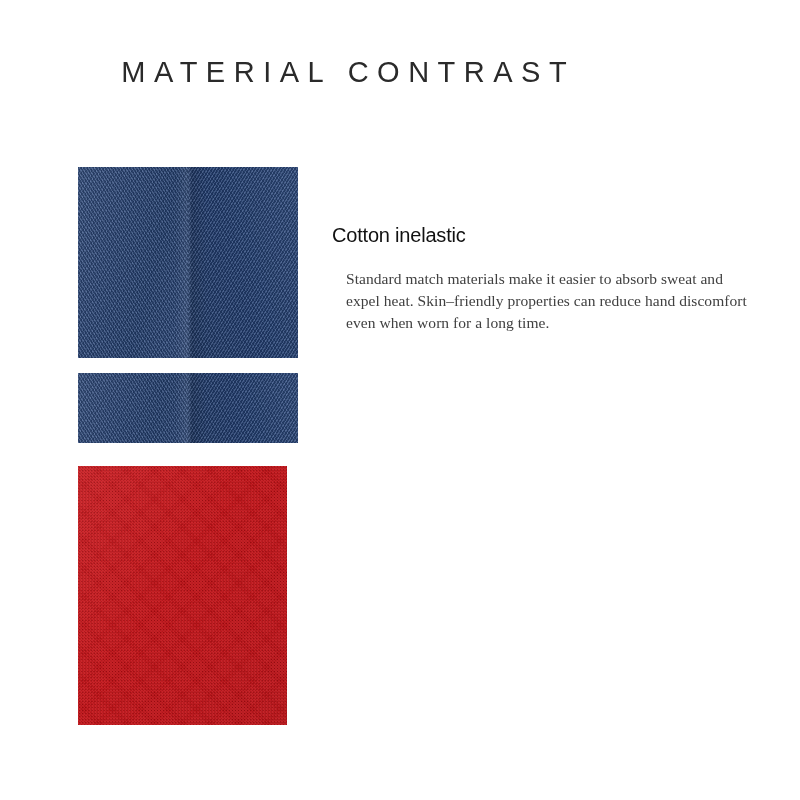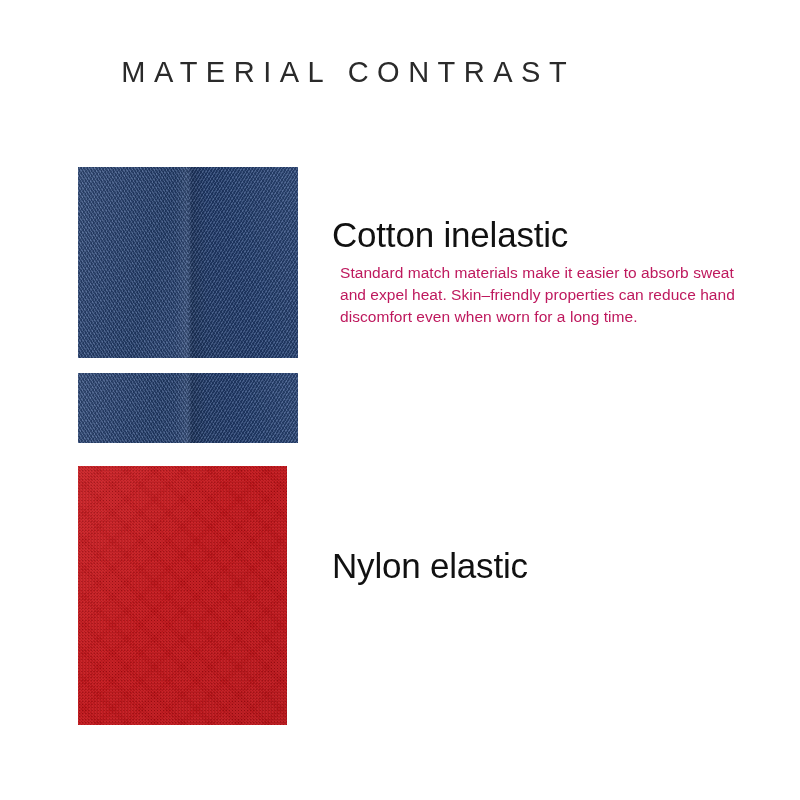--- a/index.html
+++ b/index.html
@@ -162,47 +162,47 @@
   
   .section {
     position: absolute;
     left: 332px;
     width: 440px;
   }
   .section-cotton { top: 216px; }
   .section-nylon  { top: 547px; }
 
   .section-heading {
-    font-size: 35px;
+    font-size: 20px;
     font-weight: 400;
     line-height: 38px;
     letter-spacing: -0.2px;
     color: #111111;
     margin: 0 0 8px 0;
     white-space: nowrap;
   }
   .section-body {
     font-size: 15.5px;
     line-height: 22px;
-    color: #be185d;
-    margin: 8px;
+    color: #404040;
+    margin: 14px;
     letter-spacing: 0.05px;
+    font-family: Liberation Serif, serif;
   }
 </style>
 </head>
 <body>
 
 <div class="page-title">MATERIAL CONTRAST</div>
 
 <div class="swatch swatch-blue-large tex-blue" aria-label="blue cotton herringbone fabric swatch"></div>
 
 <div class="swatch swatch-blue-strip tex-blue" aria-label="blue cotton twill fabric strip"></div>
 
 <div class="swatch swatch-red tex-red" aria-label="red nylon elastic fabric swatch"></div>
 
 <div class="section section-cotton">
   <h2 class="section-heading">Cotton inelastic</h2>
   <p class="section-body">Standard match materials make it easier to absorb sweat and expel heat. Skin–friendly properties can reduce hand discomfort even when worn for a long time.</p>
 </div>
 
 <div class="section section-nylon">
-  <h2 class="section-heading">Nylon elastic</h2>
 </div>
 
 </body></html>

